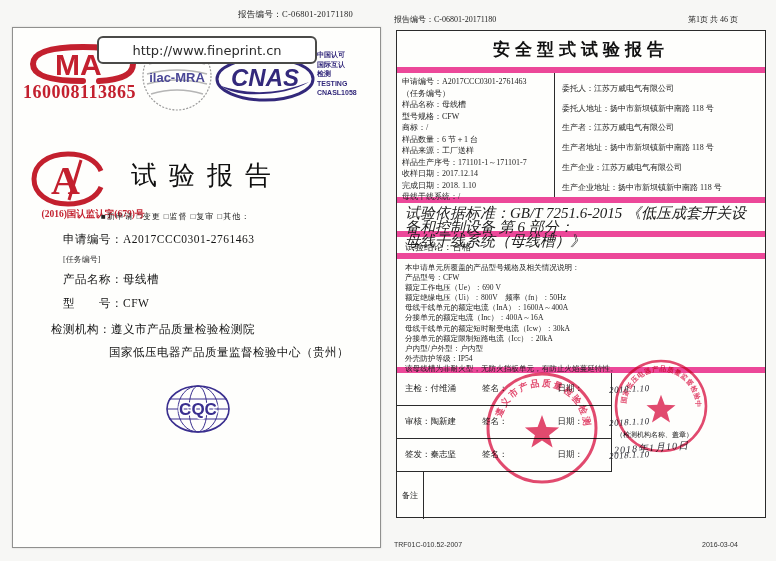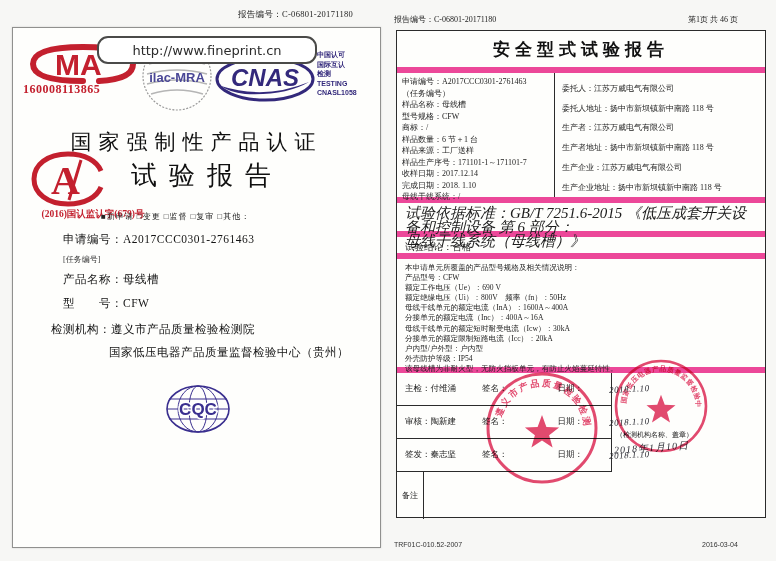--- a/index.html
+++ b/index.html
@@ -9,25 +9,25 @@
     background:#f7f7f5;overflow:hidden;
     font-family:"Liberation Serif","DejaVu Serif",serif;color:#1c1c1c;
   }
   .abs{position:absolute;}
   
   .page-left{
     position:absolute;left:12px;top:27px;width:367px;height:519px;
     background:#fefefc;border:1px solid #90908e;box-shadow:0 0 2px rgba(0,0,0,.15);
   }
   .repno{font-size:8.5px;color:#222;letter-spacing:.3px;}
-  .cma-number{font-size:12px;font-weight:bold;color:#c3202e;letter-spacing:.5px;}
+  .cma-number{font-size:18px;font-weight:bold;color:#c3202e;letter-spacing:.5px;}
   .cnas-lines{font-size:7px;font-weight:bold;color:#33297b;line-height:9.5px;font-family:"Liberation Sans","DejaVu Sans",sans-serif;}
   .watermark{
     position:absolute;left:84px;top:8px;width:216px;height:24px;
-    background:#fff;border:2px solid #4a4a48;border-radius:11px;
+    background:#fff;border:2px solid #4a4a48;border-radius:6px;
     font-family:"DejaVu Sans","Liberation Sans",sans-serif;
     font-size:13px;color:#2b2b2b;display:flex;align-items:center;justify-content:center;
     z-index:6;
   }
   .big-title{position:absolute;left:0;top:100px;width:100%;text-align:center;
     font-size:21px;letter-spacing:7px;color:#101010;}
   .cal-no{position:absolute;left:0px;top:180px;width:160px;text-align:center;
     font-size:9.5px;font-weight:bold;color:#c3202e;}
   .sub-title{position:absolute;left:118px;top:130px;font-size:26px;letter-spacing:12px;color:#101010;}
   .checkline{position:absolute;left:88px;top:183px;font-size:8px;color:#222;letter-spacing:1px;}
@@ -99,21 +99,20 @@
       <div>国际互认</div>
       <div>检测</div>
       <div>TESTING</div>
       <div>CNASL1058</div>
     </div>
 
     <div class="watermark">
         <span>http://www.fineprint.cn</span>
       </div>
 
-    <div class="big-title">国家强制性产品认证</div>
 
     <svg class="abs" style="left:16px;top:122px;" width="78" height="58" viewBox="0 0 78 58">
       <path d="M39,4 C18,4 5,15 5,29 C5,43 18,54 39,54 C56,54 68,47 72,37 M72,21 C68,11 56,4 39,4" fill="none" stroke="#c3202e" stroke-width="5"></path>
       <text x="22" y="44" font-size="40" font-weight="bold" fill="#c3202e" font-family="Liberation Serif,serif">A</text>
       <path d="M52,10 L40,50" stroke="#c3202e" stroke-width="3"></path>
     </svg>
     <div class="cal-no">(2016)国认监认字(679)号</div>
 
     <div class="sub-title">试验报告</div>
     <div class="checkline">■新申请 □变更 □监督 □复审 □其他：</div>

